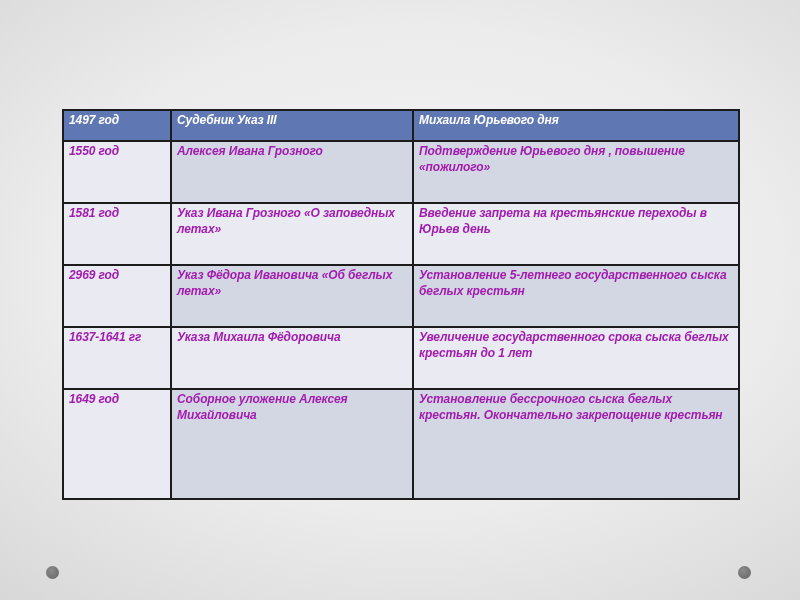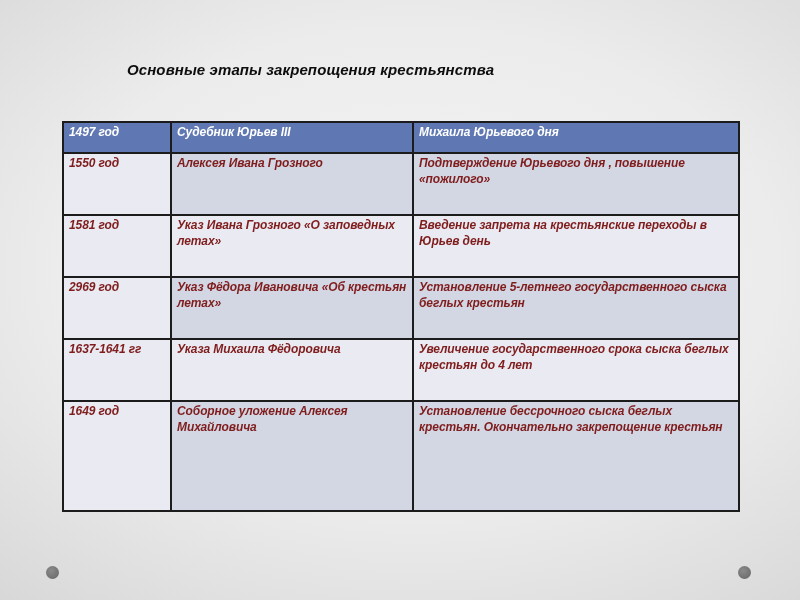--- a/index.html
+++ b/index.html
@@ -24,21 +24,20 @@
     color: #0d0d0d;
     letter-spacing: 0.1px;
   }
   table.stages {
     position: absolute;
     left: 62px;
     top: 109px;
     border-collapse: collapse;
     table-layout: fixed;
     width: 676px;
-    margin-top: 12px;
   }
   table.stages th, table.stages td {
     border: 2px solid #1c1c1c;
     vertical-align: top;
     text-align: left;
     padding: 2px 5px 2px 5px;
     font-size: 12px;
     font-weight: bold;
     font-style: italic;
     line-height: 1.3;
@@ -49,21 +48,21 @@
   col.c2 { width: 242px; }
   col.c3 { width: 326px; }
   tr.hdr { height: 31px; }
   tr.hdr th {
     background: #5f77b2;
     color: #ffffff;
   }
   tr.body-row { height: 62px; }
   tr.body-row td {
     background: #e9eaf2;
-    color: #7f1d1d;
+    color: #a21caf;
   }
   tr.body-row.dark td.cell-doc,
   tr.body-row.dark td.cell-res {
     background: #d3d6e3;
   }
   tr.last { height: 110px; }
   .dot {
     position: absolute;
     width: 13px;
     height: 13px;
@@ -71,55 +70,54 @@
     background: radial-gradient(circle at 40% 35%, #8a8a8a, #6e6e6e 75%);
   }
   .dot-left { left: 46px; top: 566px; }
   .dot-right { left: 738px; top: 566px; }
 </style>
 </head>
 <body>
 
 <div class="slide">
 
-  <div class="title">Основные этапы закрепощения крестьянства</div>
 
   <table class="stages">
     <colgroup>
       <col class="c1">
       <col class="c2">
       <col class="c3">
     </colgroup>
     <thead>
       <tr class="hdr">
         <th class="cell-year">1497 год</th>
-        <th class="cell-doc">Судебник Юрьев III</th>
+        <th class="cell-doc">Судебник Указ III</th>
         <th class="cell-res">Михаила Юрьевого дня</th>
       </tr>
     </thead>
     <tbody>
       <tr class="body-row dark">
         <td class="cell-year">1550 год</td>
         <td class="cell-doc">Алексея Ивана Грозного</td>
         <td class="cell-res">Подтверждение Юрьевого дня , повышение «пожилого»</td>
       </tr>
       <tr class="body-row">
         <td class="cell-year">1581 год</td>
         <td class="cell-doc">Указ Ивана Грозного «О заповедных летах»</td>
         <td class="cell-res">Введение запрета на крестьянские переходы в Юрьев день</td>
       </tr>
       <tr class="body-row dark">
         <td class="cell-year">2969 год</td>
-        <td class="cell-doc">Указ Фёдора Ивановича «Об крестьян летах»</td>
+        <td class="cell-doc">Указ Фёдора Ивановича «Об беглых летах»</td>
         <td class="cell-res">Установление 5-летнего государственного сыска беглых крестьян</td>
       </tr>
       <tr class="body-row">
         <td class="cell-year">1637-1641 гг</td>
         <td class="cell-doc">Указа Михаила Фёдоровича</td>
-        <td class="cell-res">Увеличение государственного срока сыска беглых крестьян до 4 лет</td>
+        <td class="cell-res">Увеличение государственного срока сыска беглых крестьян до 1 лет</td>
       </tr>
       <tr class="body-row dark last">
         <td class="cell-year">1649 год</td>
         <td class="cell-doc">Соборное уложение Алексея Михайловича</td>
         <td class="cell-res">Установление бессрочного сыска беглых крестьян. Окончательно закрепощение крестьян</td>
       </tr>
     </tbody>
   </table>
 
   <div class="dot dot-left"></div>

